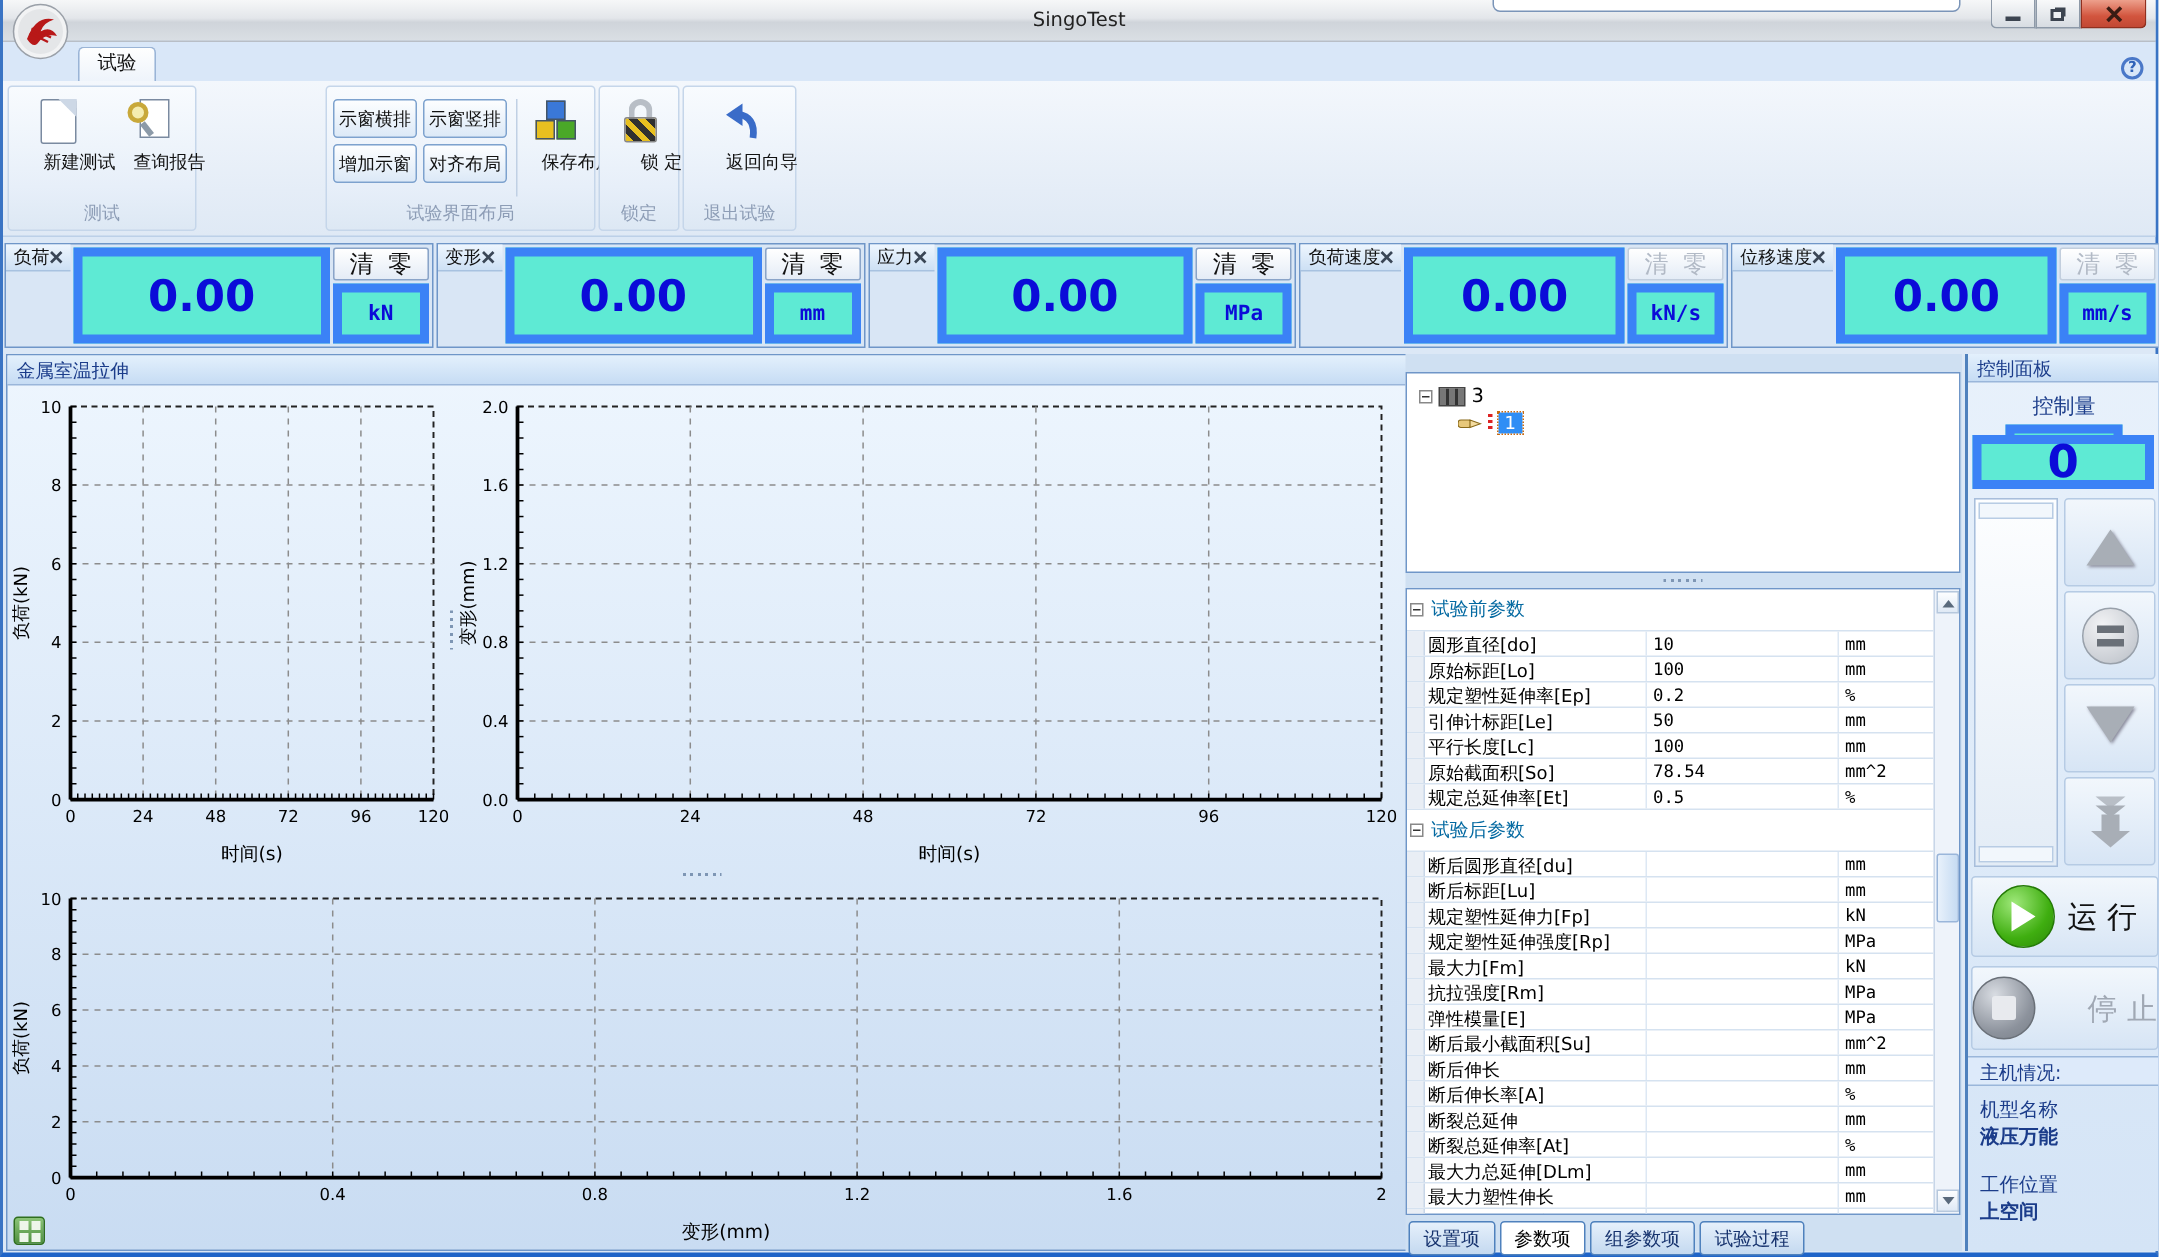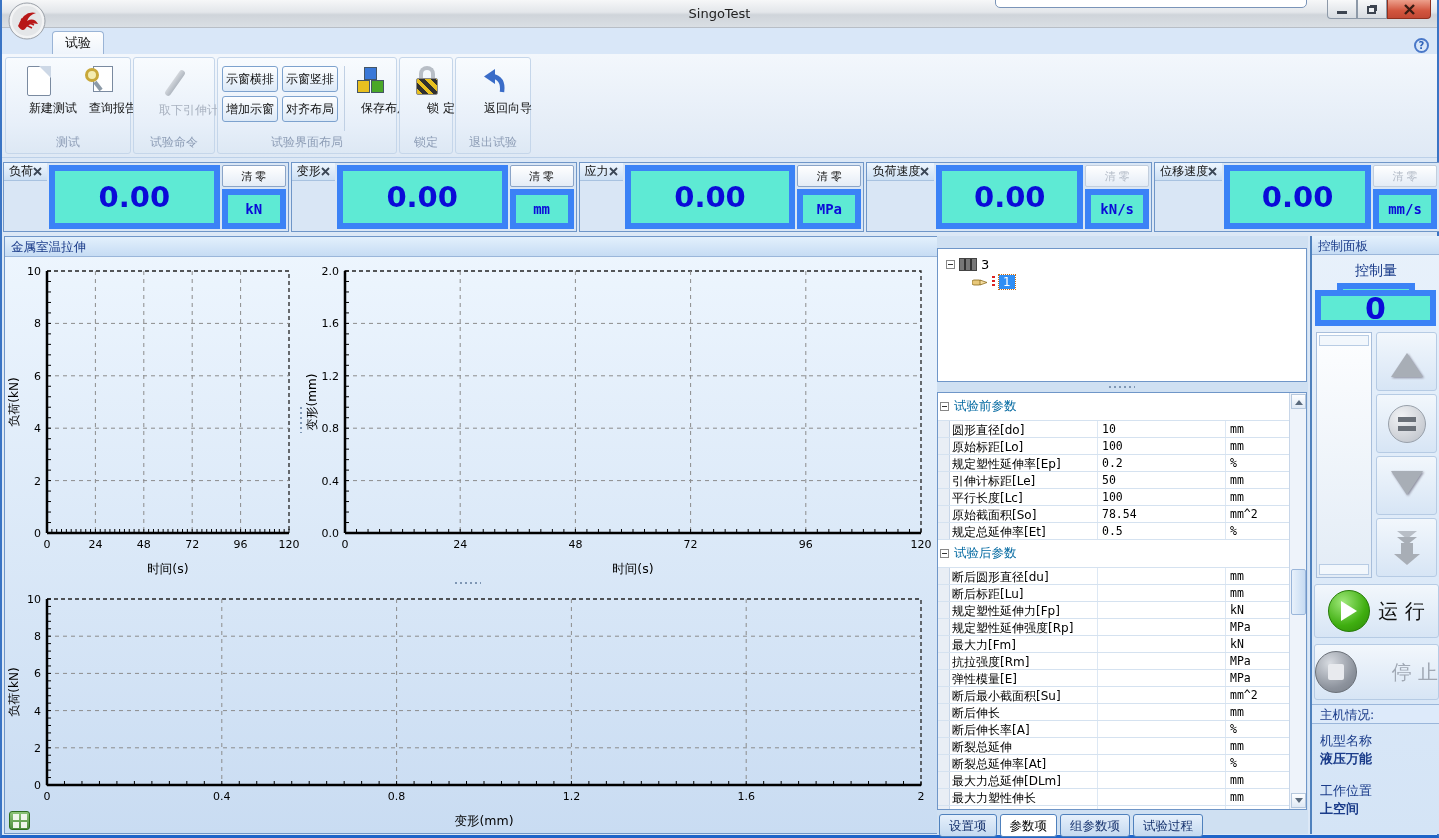--- a/index.html
+++ b/index.html
@@ -56,21 +56,21 @@
   
   .meters { position:absolute; left:1px; top:162px; width:1437px; height:70px; display:flex; gap:2px; }
   .meter { flex:1; border:1px solid #6f96c8; background:#d9e6f5; display:flex; flex-direction:row; }
   .meter-hd { height:18px; background:linear-gradient(180deg,#eef6fe,#cde0f4); border-bottom:1px solid #a8c2e0; display:flex; align-items:center; padding:0 5px; }
   .meter-title { flex:1; font-size:12px; color:#111; }
   .meter-bd { flex:1; display:flex; padding:2px; gap:2px; }
   .gdisp { background:#5eead4; border:6px solid #3b82f6;text-align:right; }
   .meter-display { flex:1; display:flex; align-items:center; justify-content:center; }
   .meter-display span { color:#0b0bd8; font-weight:bold; font-size:29px; }
   .meter-side { width:64px; display:flex; flex-direction:column; gap:2px; }
-  .clearbtn { height:22px; border:1px solid #8aa4c8; border-radius:2px; background:linear-gradient(180deg,#ffffff,#e4ecf6); font-size:11px; color:#111; font-family:Liberation Sans, sans-serif; }
+  .clearbtn { height:22px; border:1px solid #8aa4c8; border-radius:2px; background:linear-gradient(180deg,#ffffff,#e4ecf6); font-size:16px; color:#111; font-family:Liberation Mono, monospace; }
   .clearbtn.disabled { color:#b2bac6; border-color:#c2cedd; }
   .unitbox { flex:1; display:flex; align-items:center; justify-content:center; color:#0b0bd8; font-weight:bold; font-size:14px; font-family:"DejaVu Sans Mono", monospace; }
 
   
   .ws-left { position:absolute; left:2px; top:236px; width:972px; height:598px; border:1px solid #6f96c8;
     background:linear-gradient(180deg,#eef6fe,#c9dcf2); }
   .ws-hd { height:20px; background:linear-gradient(180deg,#e3f0fc,#c6dcf4); border-bottom:1px solid #9ab6da; color:#1b3c8a; font-size:12.5px; padding:2px 0 0 6px; }
   .chart { position:absolute; }
   .chart svg { display:block; }
   .vsplit { position:absolute; left:293px; top:170px; width:5px; height:26px; background:repeating-linear-gradient(180deg,#7e96b4 0 2px,transparent 2px 5px); background-size:2px 100%; background-position:center; background-repeat:no-repeat; }
@@ -186,27 +186,20 @@
       </div>
       <div class="bigbtn" style="left:64px;width:58px;">
         <span class="icon-report">
             <i class="pg"></i>
             <i class="mag"></i>
             <i class="hd"></i>
           </span>
         <span class="blabel">查询报告</span>
       </div>
       <div class="rcaption">测试</div>
-    </div>
-    <div class="rgroup" style="left:131px;width:82px;">
-      <div class="bigbtn disabled" style="left:6px;width:70px;">
-        <span class="icon-pen"></span>
-        <span class="blabel">取下引伸计</span>
-      </div>
-      <div class="rcaption">试验命令</div>
     </div>
     <div class="rgroup" style="left:215px;width:180px;">
       <div class="smallbtn" style="left:4px;top:8px;">示窗横排</div>
       <div class="smallbtn" style="left:64px;top:8px;">示窗竖排</div>
       <div class="smallbtn" style="left:4px;top:38px;">增加示窗</div>
       <div class="smallbtn" style="left:64px;top:38px;">对齐布局</div>
       <div class="gsep" style="left:126px;"></div>
       <div class="bigbtn" style="left:128px;width:50px;">
         <span class="icon-cubes">
             <i class="c1"></i>

